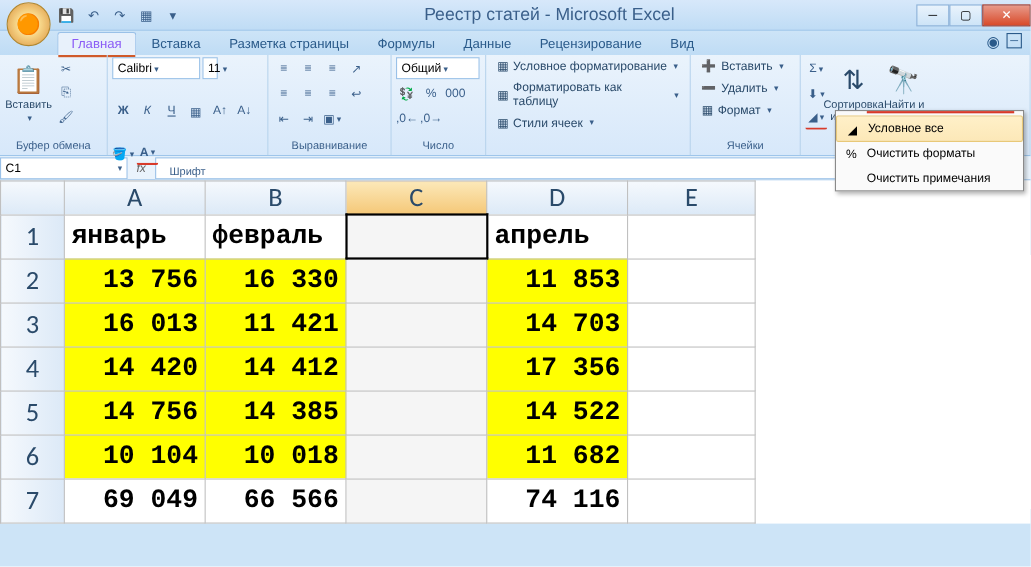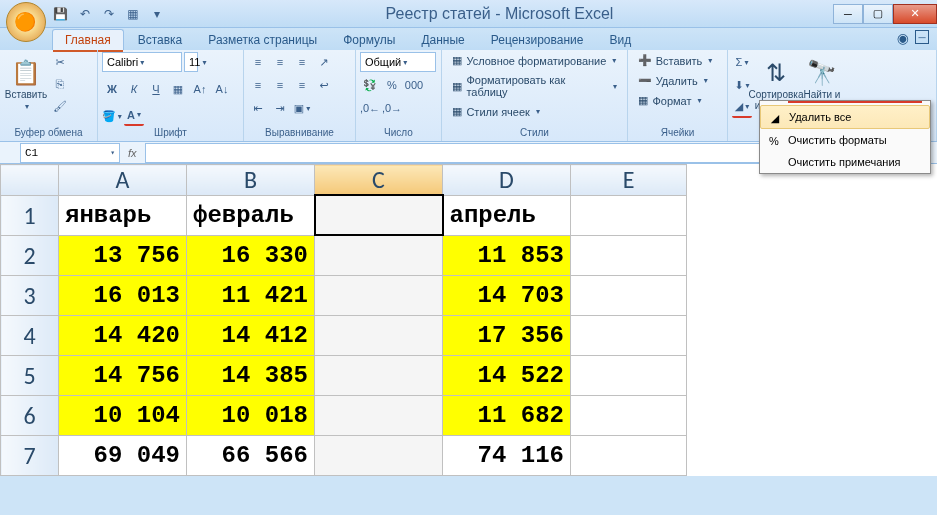--- a/index.html
+++ b/index.html
@@ -11,21 +11,21 @@
 .qat { margin-left: 52px; display: flex; align-items: center; gap: 6px; }
 .qat-icon { width: 18px; height: 18px; display: flex; align-items: center; justify-content: center; font-size: 12px; color: #3a5f8a; cursor: pointer; }
 .title-text { flex: 1; text-align: center; color: #3a5f8a; font-size: 16px; }
 .win-controls { display: flex; gap: 0; }
 .win-btn { width: 30px; height: 20px; border: 1px solid #8fb3d9; background: linear-gradient(#eaf3fc,#cde4f7); display: flex; align-items: center; justify-content: center; font-size: 11px; cursor: pointer; }
 .win-btn.close { background: linear-gradient(#e89a8a,#d84a2a); color: #fff; border-color: #a03020; width: 44px; }
 
 
 .tabs { height: 22px; display: flex; align-items: flex-end; padding-left: 52px; gap: 2px; background: linear-gradient(#cde4f7,#bfdcf5); position: relative; }
 .tab { padding: 3px 12px; color: #2a5a8a; font-size: 12px; cursor: pointer; }
-.tab.active { background: #e8f1fb; border: 1px solid #9ac1e8; border-bottom: none; border-radius: 3px 3px 0 0; color: #c2410c; position: relative; }
+.tab.active { background: #e8f1fb; border: 1px solid #9ac1e8; border-bottom: none; border-radius: 3px 3px 0 0; color: #8b5cf6; position: relative; }
 .tab.active::after { content: ""; position: absolute; bottom: -2px; left: 0; right: 0; height: 2px; background: #d05a2a; }
 .help-icon { position: absolute; right: 28px; top: 2px; color: #2a5a8a; font-size: 14px; cursor: pointer; }
 .collapse-icon { position: absolute; right: 8px; top: 2px; width: 14px; height: 14px; border: 1px solid #2a5a8a; color: #2a5a8a; display: flex; align-items: center; justify-content: center; font-size: 10px; cursor: pointer; }
 
 
 .ribbon { height: 92px; background: linear-gradient(#eaf3fc,#d7e8fa); border-bottom: 1px solid #9ac1e8; display: flex; }
 .group { border-right: 1px solid #b8d4ed; padding: 2px 4px; display: flex; flex-direction: column; position: relative; }
 .group-body { flex: 1; display: flex; align-items: flex-start; gap: 2px; }
 .group-label { text-align: center; font-size: 10px; color: #3a5f8a; padding: 1px 0; }
 .big-btn { width: 44px; height: 66px; display: flex; flex-direction: column; align-items: center; justify-content: center; gap: 2px; cursor: pointer; font-size: 10px; color: #2a4a6a; border-radius: 3px; }
@@ -40,21 +40,21 @@
 
 
 .dropdown { position: absolute; top: 100px; right: 6px; width: 172px; background: #fafafa; border: 1px solid #8a8a8a; box-shadow: 2px 2px 4px rgba(0,0,0,0.3); z-index: 20; }
 .dropdown-item { padding: 5px 8px 5px 28px; font-size: 11px; cursor: pointer; position: relative; }
 .dropdown-item.highlighted { background: linear-gradient(#fff0c8,#fce8b8); border: 1px solid #e8c878; border-radius: 2px; }
 .dropdown-item .di-icon { position: absolute; left: 6px; top: 4px; width: 16px; height: 16px; display: flex; align-items: center; justify-content: center; font-size: 11px; }
 .red-line-top { border-top: 2px solid #d83a2a; margin: 0 8px 2px 28px; }
 
 
 .formula-bar { height: 22px; background: #eaf3fc; border-bottom: 1px solid #9ac1e8; display: flex; align-items: center; }
-.namebox { width: 100px; height: 20px; border: 1px solid #9ac1e8; background: #fff; margin-left: 20px; padding: 0 4px; display: flex; align-items: center; font-size: 11px; font-family: Liberation Mono, monospace; }
+.namebox { width: 116px; height: 20px; border: 1px solid #9ac1e8; background: #fff; padding: 0 4px; display: flex; align-items: center; font-size: 11px; }
 .fx-label { margin: 0 8px; font-style: italic; color: #666; }
 .formula-input { flex: 1; height: 20px; border: 1px solid #9ac1e8; background: #fff; margin-right: 12px; }
 
 
 .grid-wrap { background: #fff; position: relative; }
 .grid { border-collapse: collapse; }
 .grid th, .grid td { border: 1px solid #c0c0c0; }
 .corner { width: 58px; height: 26px; background: linear-gradient(#f5f9fd,#dce9f7); }
 .colhead { height: 26px; background: linear-gradient(#f5f9fd,#dce9f7); text-align: center; font-size: 24px; font-weight: normal; color: #2a4a6a; font-family: Calibri, sans-serif; }
 .colhead.sel { background: linear-gradient(#fce8b8,#f5c878); }
@@ -112,21 +112,21 @@
         <div class="small-btn">✂</div>
         <div class="small-btn">⎘</div>
         <div class="small-btn">🖌</div>
       </div>
     </div>
     <div class="group-label">Буфер обмена</div>
   </div>
 
   <div class="group" style="width:146px">
     <div class="group-body">
-      <div class="col" style="gap:7px">
+      <div class="col" style="gap:19px">
         <div class="row">
           <div class="combo" style="width:80px">
               <span>Calibri</span>
               <span class="dd">▾</span>
             </div>
           <div class="combo" style="width:14px">
               <span>11</span>
               <span class="dd">▾</span>
             </div>
         </div>
@@ -215,21 +215,20 @@
             <span>Форматировать как таблицу</span>
             <span class="dd">▾</span>
           </div>
         <div class="mid-btn">
             <span>▦</span>
             <span>Стили ячеек</span>
             <span class="dd">▾</span>
           </div>
       </div>
     </div>
-    <div class="group-label">Стили</div>
   </div>
 
   <div class="group" style="width:100px">
     <div class="group-body">
       <div class="col" style="gap:3px">
         <div class="mid-btn">
             <span>➕</span>
             <span>Вставить</span>
             <span class="dd">▾</span>
           </div>
@@ -264,21 +263,21 @@
         <span style="text-align:center">Найти и выделить</span>
       </div>
     </div>
   </div>
 </div>
 
 <div class="dropdown">
   <div class="red-line-top"></div>
   <div class="dropdown-item highlighted">
     <span class="di-icon">◢</span>
-    <span>Удалить все</span>
+    <span>Условное все</span>
   </div>
   <div class="dropdown-item">
     <span class="di-icon">%</span>
     <span>Очистить форматы</span>
   </div>
   <div class="dropdown-item">
     <span>Очистить примечания</span>
   </div>
 </div>
 

